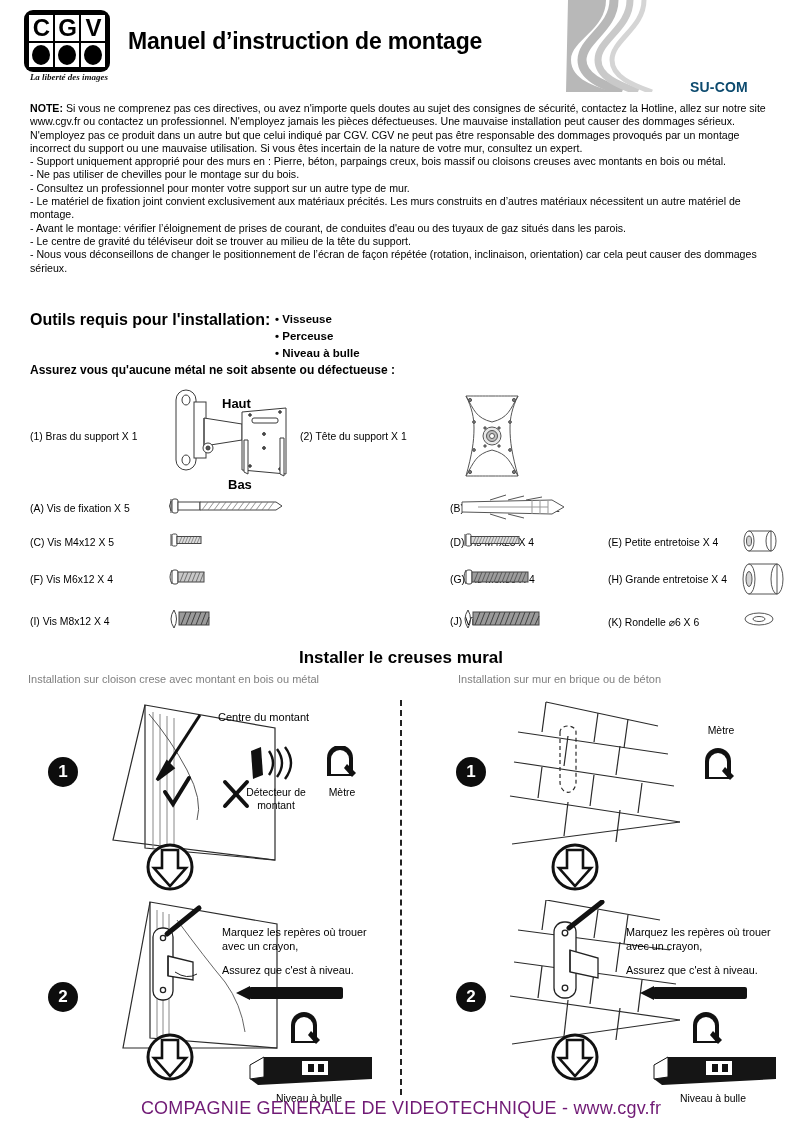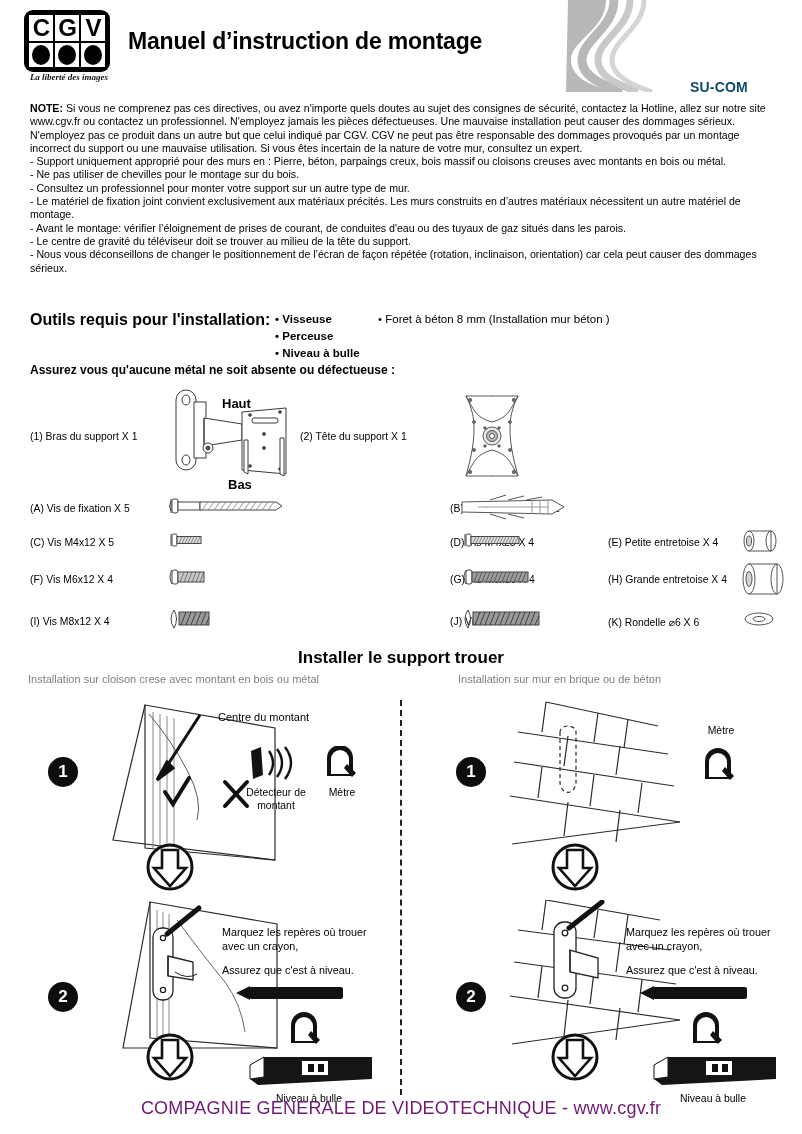--- a/index.html
+++ b/index.html
@@ -324,21 +324,20 @@
 </div>
 
 <div id="tools-section">
   <div id="tools-label">Outils requis pour l'installation:</div>
   <div id="tools-col-1">
     <div>• Visseuse</div>
     <div>• Perceuse</div>
     <div>• Niveau à bulle</div>
   </div>
   <div id="tools-col-2">
-    <div>• Foret à béton 8 mm (Installation mur béton )</div>
   </div>
 </div>
 
 <div id="parts-heading">Assurez vous qu'aucune métal ne soit absente ou défectueuse :</div>
 
 <div id="haut-label">Haut</div>
 <div id="bas-label">Bas</div>
 
 <div id="parts-area">
 
@@ -515,21 +514,21 @@
 
   <div class="part-label" style="left:608px; top:228px;">(K) Rondelle ⌀6 X 6</div>
   <svg class="part-art" style="left:742px; top:222px;" width="34" height="18" viewBox="0 0 34 18">
     <g stroke="#555" stroke-width="1" fill="#fff">
       <ellipse cx="17" cy="9" rx="14" ry="6"></ellipse>
       <ellipse cx="17" cy="9" rx="6" ry="2.5"></ellipse>
     </g>
   </svg>
 </div>
 
-<div id="install-title">Installer le support trouer</div>
+<div id="install-title">Installer le creuses mural</div>
 <div id="install-sub-left">Installation sur cloison crese avec montant en bois ou métal</div>
 <div id="install-sub-right">Installation sur mur en brique ou de béton</div>
 <div id="column-divider"></div>
 
 <div class="step-badge" style="left:48px; top:757px;">1</div>
 <svg style="position:absolute; left:105px; top:700px;" width="200" height="190" viewBox="0 0 200 190">
   <g fill="none" stroke="#2b2b2b" stroke-width="1.2">
     <path d="M40,5 L170,28 L170,160 L40,148 Z" fill="#fff"></path>
     <path d="M40,5 L8,140 L170,160" fill="none" stroke="#2b2b2b" stroke-width="1.2"></path>
 

